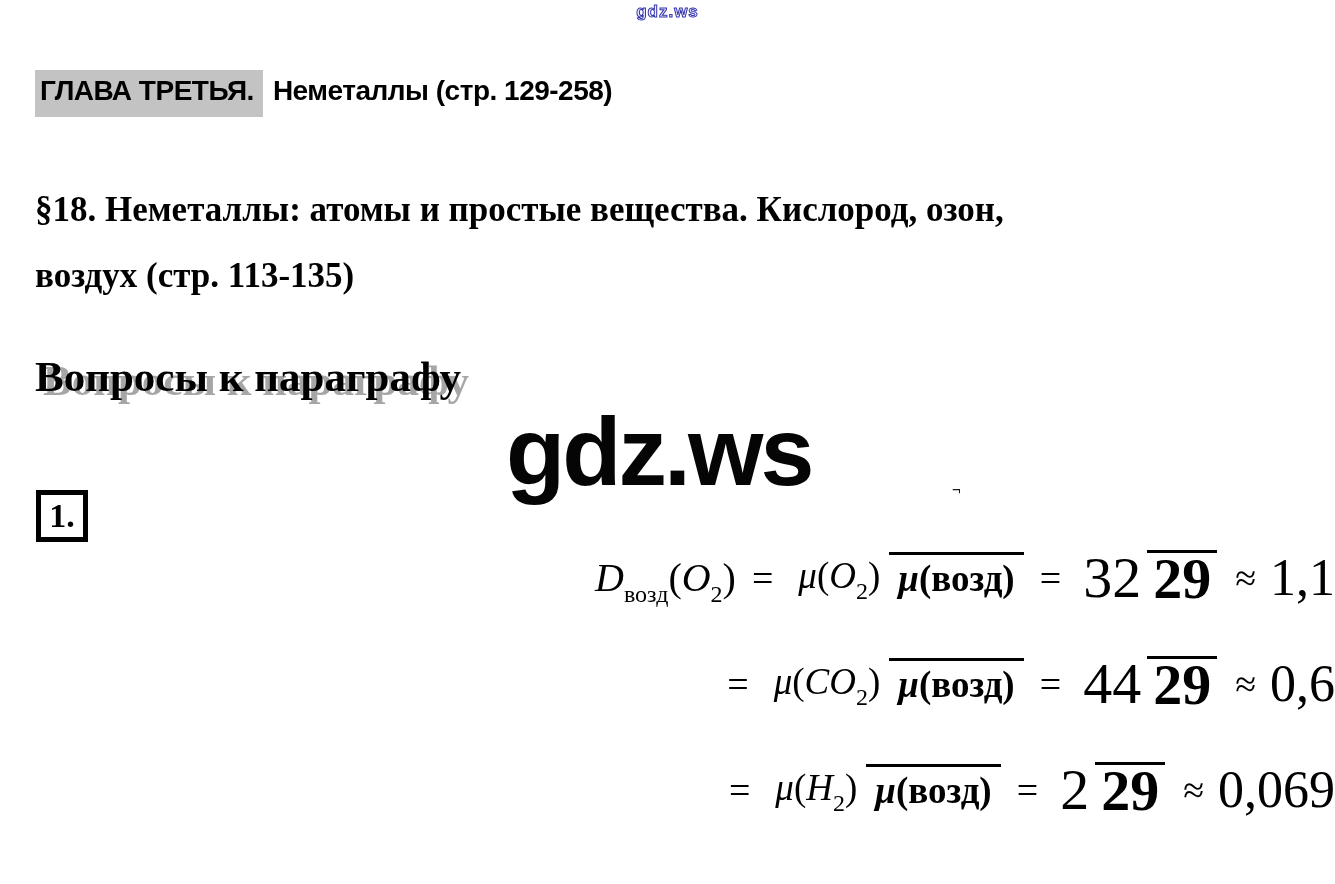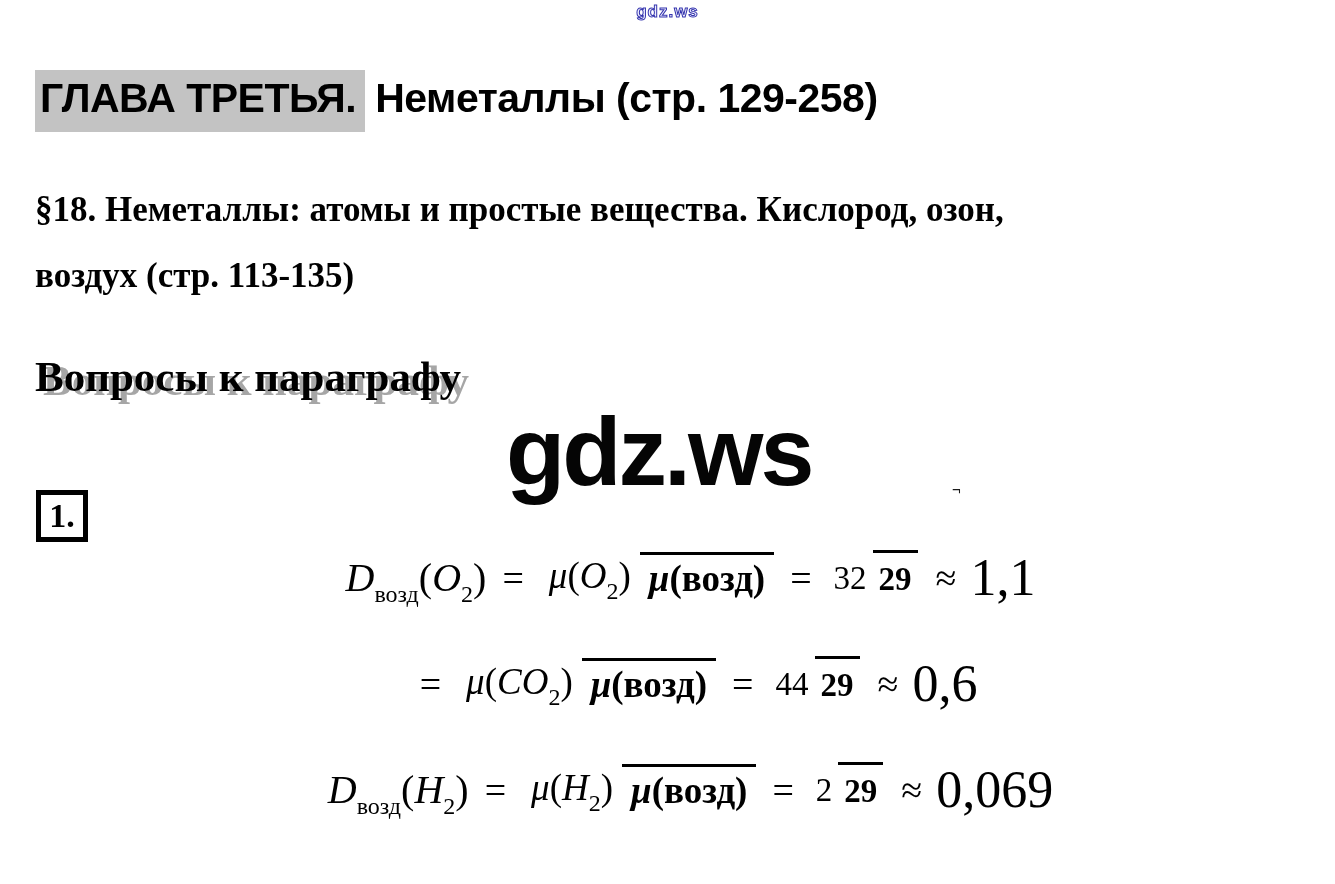--- a/index.html
+++ b/index.html
@@ -12,21 +12,21 @@
   
   .top-watermark{
     top:2px;left:0;width:100%;text-align:center;
     font-family:"Liberation Sans",sans-serif;font-weight:bold;font-size:17px;
     color:#eeeefc;-webkit-text-stroke:1px #3434ae;letter-spacing:1px;
   }
 
   
   .chapter{
     top:70px;left:35px;white-space:nowrap;
-    font-family:"Liberation Sans",sans-serif;font-weight:900;font-size:41px;
+    font-family:"Liberation Sans",sans-serif;font-weight:900;font-size:28px;
     letter-spacing:-0.5px;
   }
   .chapter .hl{background:#c3c3c3;display:inline-block;padding:5px 9px 10px 5px;}
   .chapter .rest{margin-left:10px;}
 
   
   .section-line{
     left:35px;white-space:nowrap;
     font-family:"Liberation Serif",serif;font-weight:bold;font-size:35px;
   }
@@ -55,41 +55,41 @@
   
   .q-box{
     top:490px;left:36px;width:42px;height:42px;border:5px solid #000;
     display:flex;align-items:center;justify-content:center;
     font-family:"Liberation Serif",serif;font-weight:bold;font-size:34px;
   }
 
   
   .formula-row{
     left:0;width:100%;box-sizing:border-box;padding-left:46px;
-    display:flex;justify-content:center;align-items:center;
+    display:flex;justify-content:flex-end;align-items:center;
     font-family:"Liberation Serif",serif;
   }
   .fr1{top:548px;} .fr2{top:654px;} .fr3{top:760px;}
 
   .lhs{font-size:40px;white-space:nowrap;}
   .sym{font-style:italic;}
   .sub{
     font-size:24px;font-style:normal;position:relative;bottom:-11px;
     letter-spacing:0;
   }
   .paren{font-style:normal;}
   .op{font-size:38px;margin:0 16px;font-style:normal;}
   .op.approx{margin:0 14px 0 18px;}
 
   .frac{display:inline-flex;flex-direction:row;align-items:center;vertical-align:middle;}
   .frac .num,.frac .den{
     font-size:37px;line-height:48px;padding:0 9px;text-align:center;white-space:nowrap;
   }
   .frac .den{border-top:3px solid #000;font-weight:bold;}
-  .frac.plain .num,.frac.plain .den{font-size:33px;line-height:52px;padding:0 6px;}
+  .frac.plain .num,.frac.plain .den{font-size:58px;line-height:52px;padding:0 6px;}
   .result{font-size:52px;}
 </style>
 </head>
 <body>
 
 <div class="abs top-watermark">gdz.ws</div>
 
 <div class="abs chapter">
   <span class="hl">ГЛАВА ТРЕТЬЯ.</span><span class="rest">Неметаллы (стр. 129-258)</span>
 </div>
@@ -132,21 +132,20 @@
   <span class="op">=</span>
   <span class="frac plain">
     <span class="num">44</span>
     <span class="den">29</span>
   </span>
   <span class="op approx">≈</span>
   <span class="result">0,6</span>
 </div>
 
 <div class="abs formula-row fr3">
-  <span class="lhs"><span class="sym">D</span><span class="sub">возд</span><span class="paren">(</span><span class="sym">H</span><span class="sub">2</span><span class="paren">)</span></span>
   <span class="op">=</span>
   <span class="frac">
     <span class="num"><span class="sym">μ</span><span class="paren">(</span><span class="sym">H</span><span class="sub">2</span><span class="paren">)</span></span>
     <span class="den"><span class="sym">μ</span><span class="paren">(возд)</span></span>
   </span>
   <span class="op">=</span>
   <span class="frac plain">
     <span class="num">2</span>
     <span class="den">29</span>
   </span>

